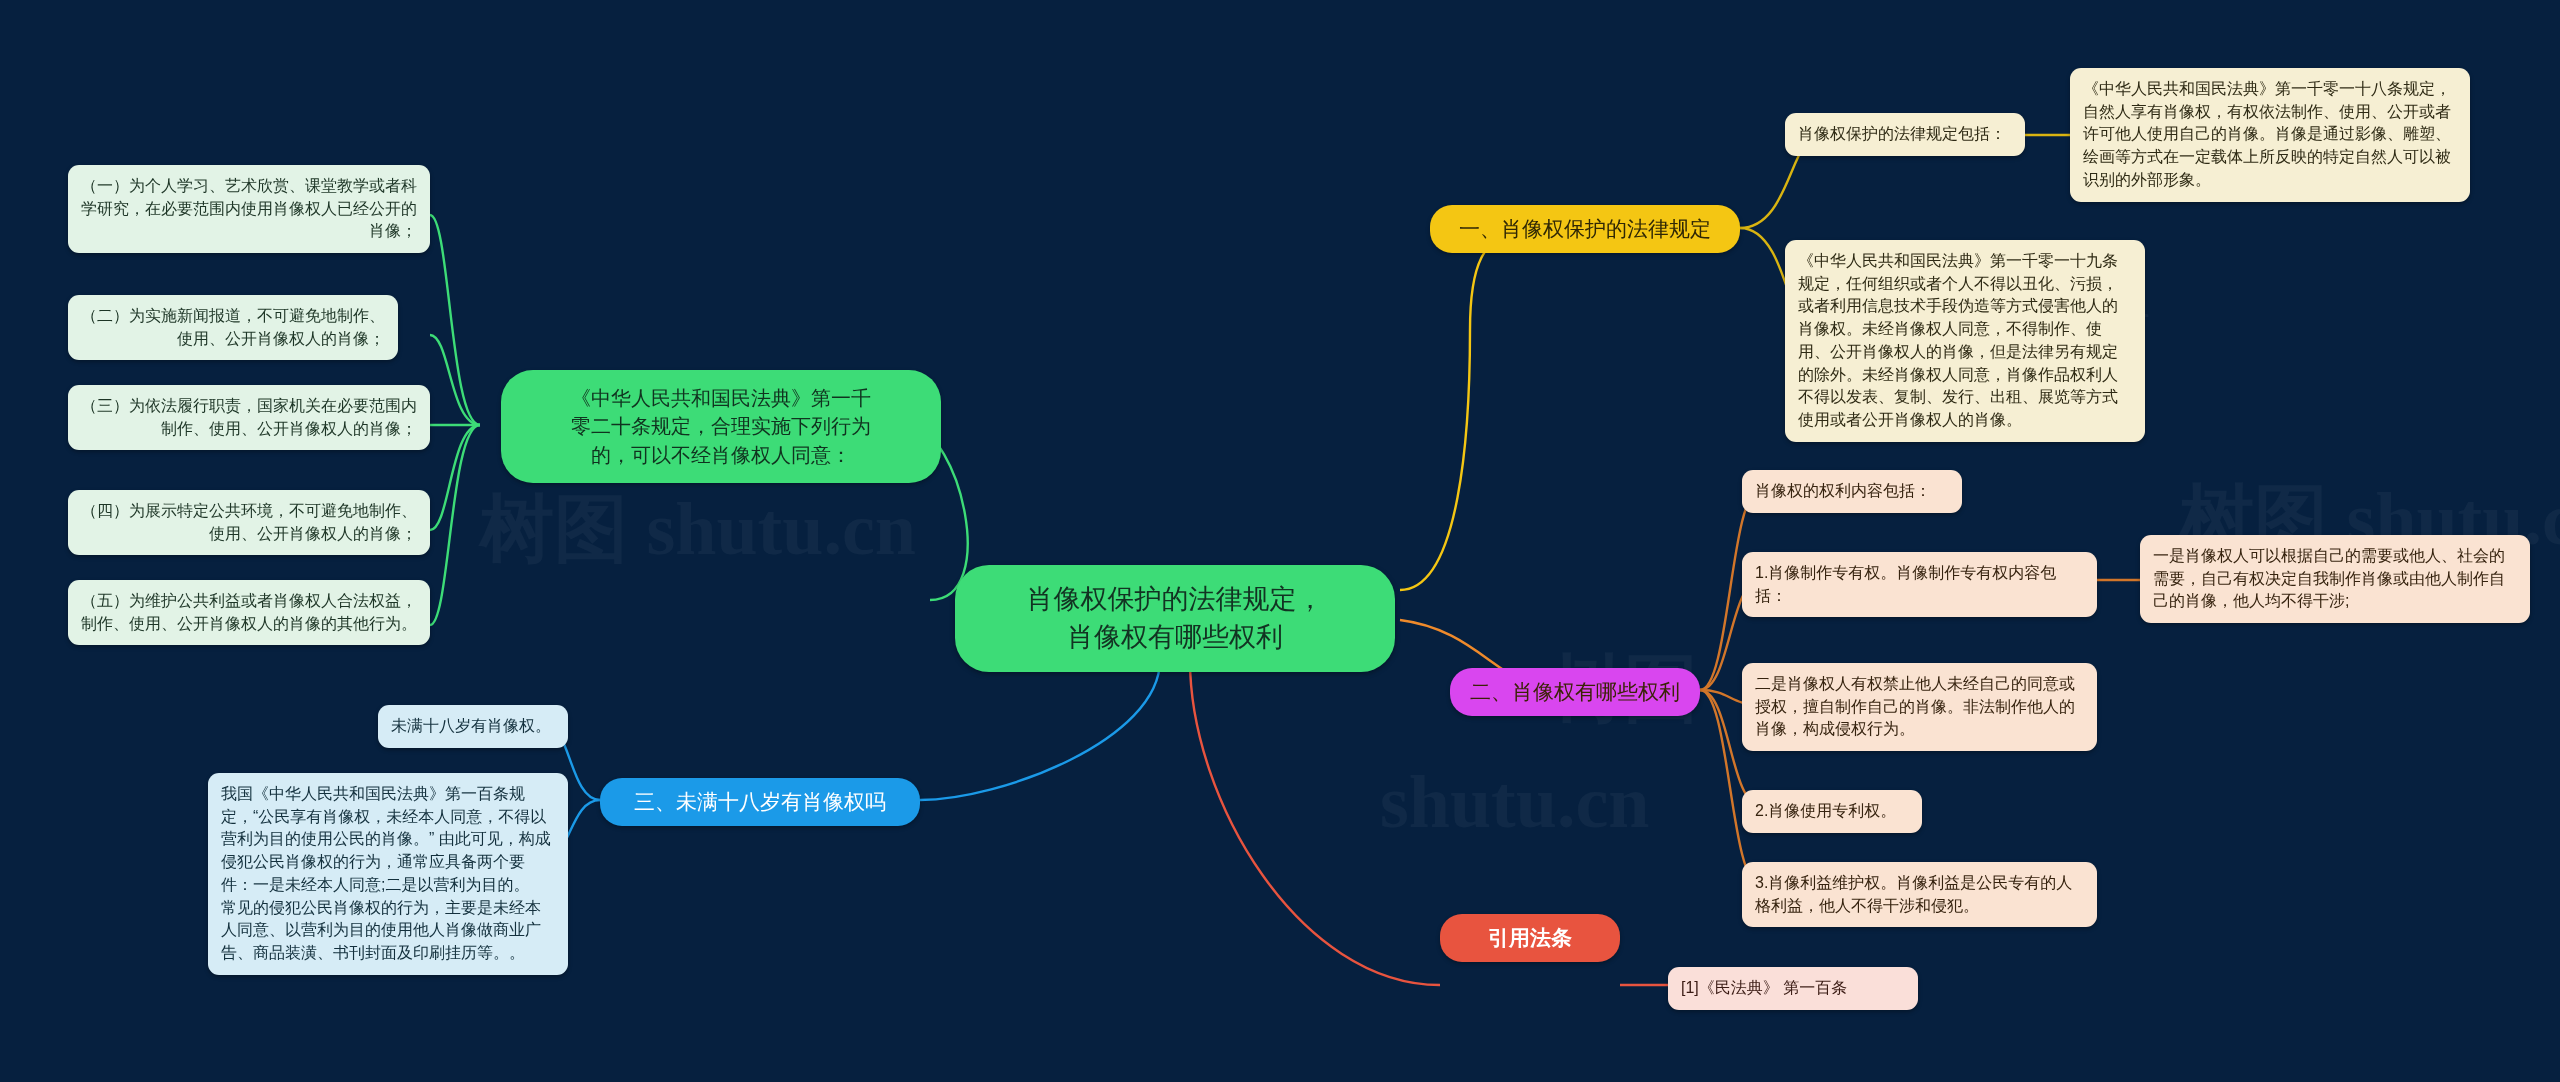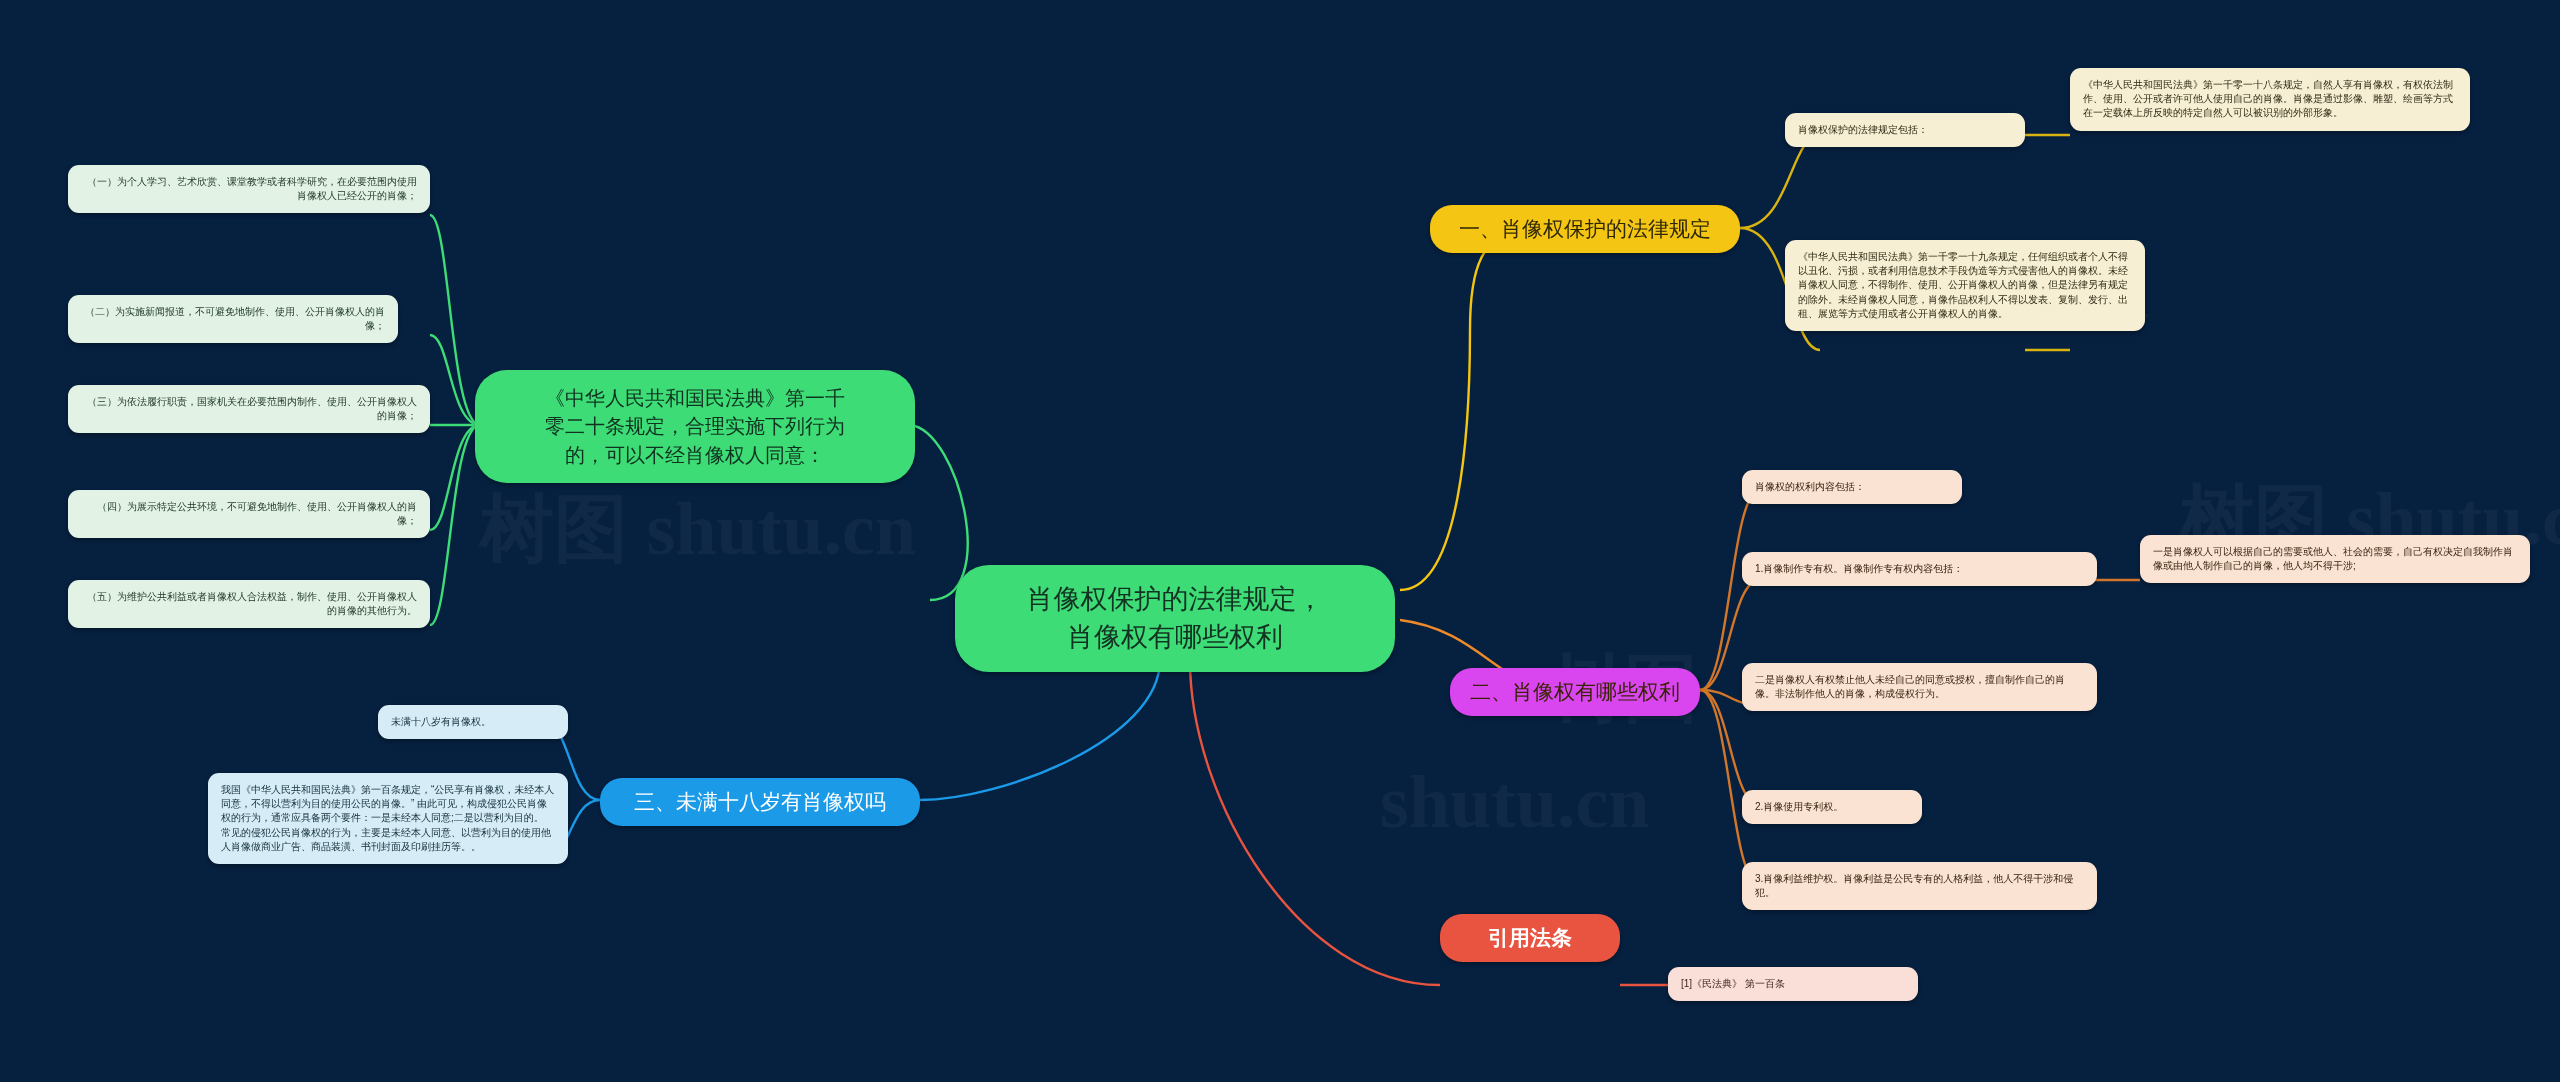--- a/index.html
+++ b/index.html
@@ -75,21 +75,21 @@
     font-size: 20px;
     text-align: center;
     padding: 14px 22px;
     justify-content: center;
     box-shadow: 0 2px 4px rgba(0,0,0,.3);
   }
 
   
   .leaf {
     border-radius: 11px;
-    font-size: 10px;
+    font-size: 16px;
     padding: 10px 13px;
     box-shadow: 0 2px 4px rgba(0,0,0,.32);
     align-items: flex-start;
   }
   .leaf-mint   { background: #e2f3e6; color: #1d3526; text-align: right; }
   .leaf-cream  { background: #f6efd3; color: #2e2a14; }
   .leaf-peach  { background: #fae3d2; color: #36230f; }
   .leaf-sky    { background: #d6ecf6; color: #13303d; }
   .leaf-rose   { background: #fadfd9; color: #3a1b14; }
 </style>
@@ -139,21 +139,21 @@
       <path d="M480 425 C 450 425, 450 530, 430 530" stroke="#3ddc77"></path>
       <path d="M480 425 C 450 425, 450 625, 430 625" stroke="#3ddc77"></path>
     </g>
   </svg>
 
   <div class="node root" style="left:955px; top:565px; width:440px;">
     <span class="txt">肖像权保护的法律规定，
 肖像权有哪些权利</span>
   </div>
 
-  <div class="node green-big" style="left:475px; top:370px; width:440px;">
+  <div class="node green-big" style="left:501px; top:370px; width:440px;">
     <span class="txt">《中华人民共和国民法典》第一千
 零二十条规定，合理实施下列行为
 的，可以不经肖像权人同意：</span>
   </div>
 
   <div class="node leaf leaf-mint" style="left:68px; top:165px; width:362px;">
     <span class="txt">（一）为个人学习、艺术欣赏、课堂教学或者科学研究，在必要范围内使用肖像权人已经公开的肖像；</span>
   </div>
   <div class="node leaf leaf-mint" style="left:68px; top:295px; width:330px;">
     <span class="txt">（二）为实施新闻报道，不可避免地制作、使用、公开肖像权人的肖像；</span>

